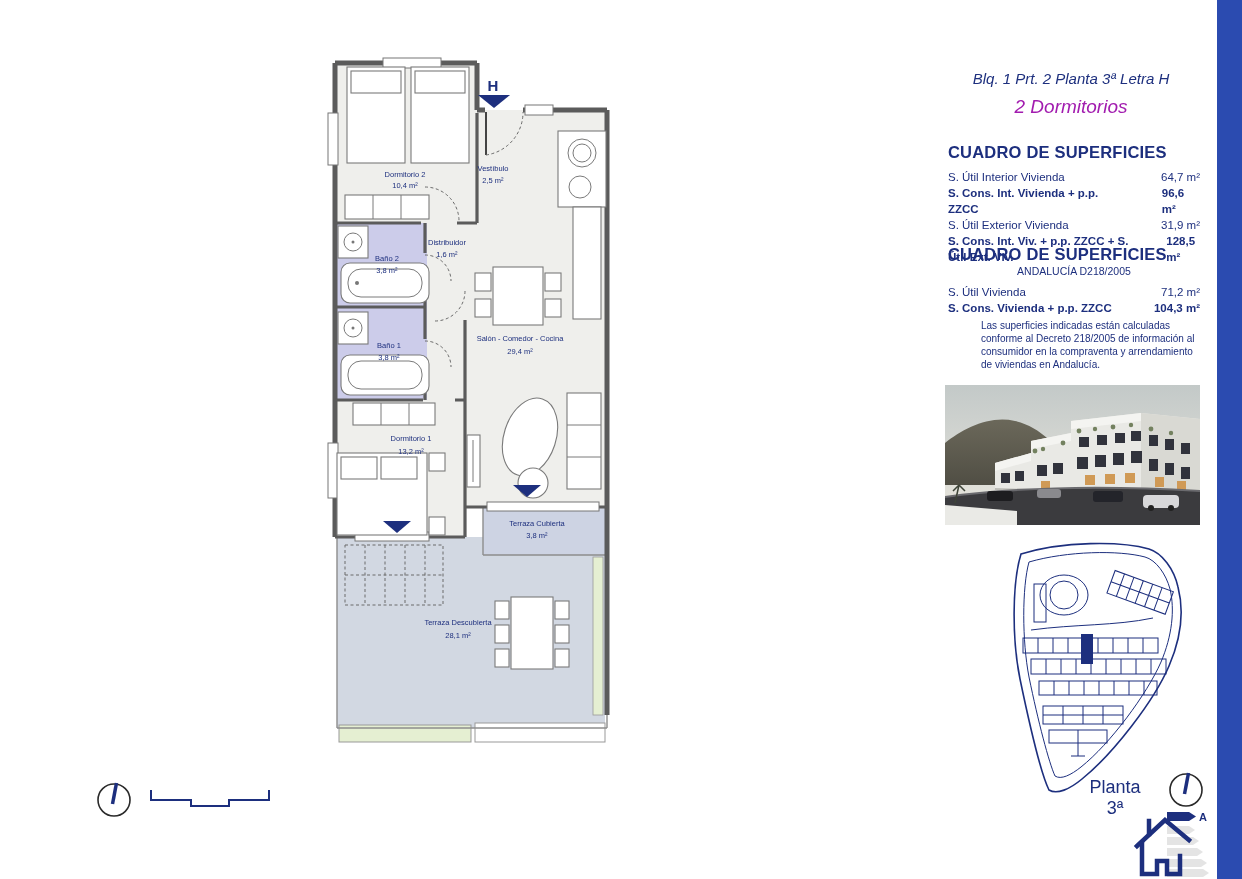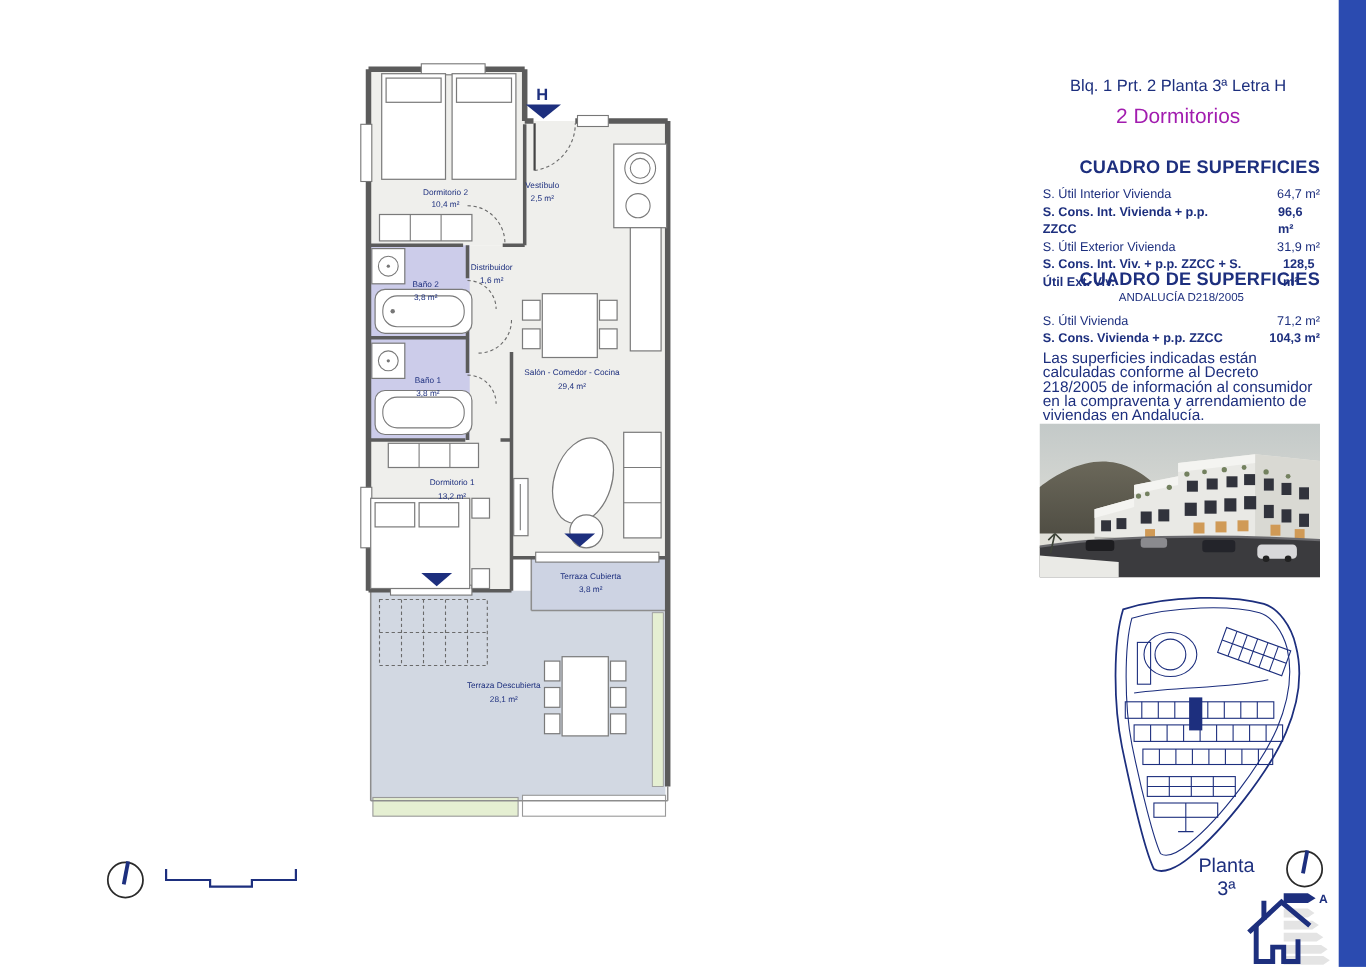--- a/index.html
+++ b/index.html
@@ -1,31 +1,31 @@
 <!DOCTYPE html>
 <html><head>
 <meta charset="utf-8">
 <style>
   html,body{margin:0;padding:0;background:#fff;}
   #page{position:relative;width:1242px;height:879px;background:#ffffff;overflow:hidden;
         font-family:"Liberation Sans",sans-serif;}
   .abs{position:absolute;}
   
-  #hdr{top:70px;left:938px;width:266px;text-align:center;}
+  #hdr{top:70px;left:938px;width:266px;text-align:center;font-style:italic;}
   #hdr .l1{font-size:15px;color:#1d2f7e;}
   #hdr .l2{font-size:19px;color:#a21caf;margin-top:9px;}
   .sft{top:0;left:948px;width:252px;}
   #tbl1{top:143px;}
   #tbl2{top:245px;}
-  .t-title{font-size:16.5px;font-weight:bold;color:#1d2f7e;text-align:right;letter-spacing:.2px;}
+  .t-title{font-size:16.5px;font-weight:bold;color:#1d2f7e;text-align:left;letter-spacing:.2px;}
   .t-sub{font-size:10.5px;font-weight:normal;color:#1d2f7e;text-align:center;margin-top:1px;}
   .t-rows{margin-top:7px;}
   .t-row{display:flex;justify-content:space-between;font-size:11.5px;line-height:16px;color:#1d2f7e;}
   .t-row.b{font-weight:bold;gap:36px;}
-  .note{margin-top:3px;font-size:14px;line-height:13px;color:#1d2f7e;}
+  .note{margin-top:3px;font-size:10px;line-height:13px;color:#1d2f7e;margin-left:33px;}
   #photo{top:385px;left:945px;}
   #siteplan{top:538px;left:985px;}
   #planta{top:777px;left:1080px;width:70px;font-size:18px;color:#1d2f7e;text-align:center;}
   #compass-br{top:768px;left:1164px;}
   #compass-bl{top:778px;left:92px;}
   #scalebar{top:786px;left:146px;}
   #energy{top:806px;left:1127px;}
   #blueband{top:0;right:0;width:25px;height:879px;background:#2b4bb0;}
   
   svg text{font-family:"Liberation Sans",sans-serif;}

